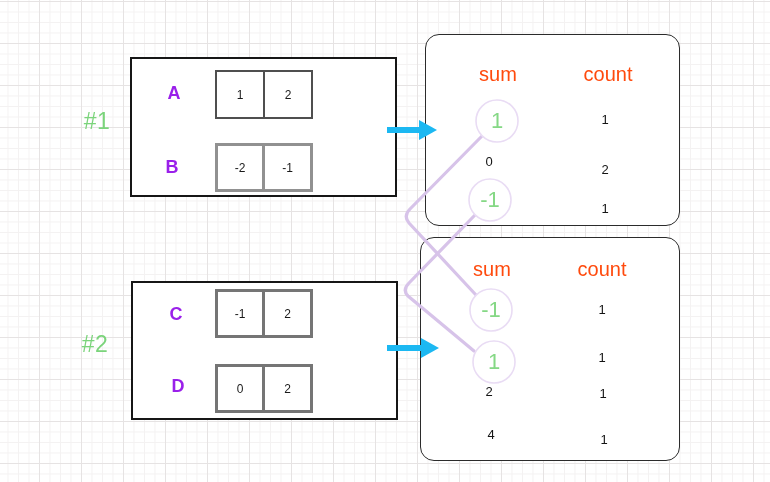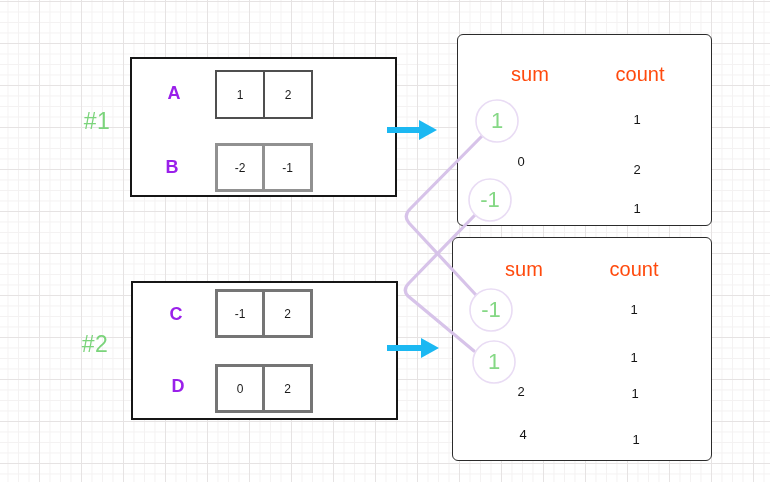--- a/index.html
+++ b/index.html
@@ -16,21 +16,21 @@
       linear-gradient(to bottom, #f4f2f2 1px, transparent 1px);
     background-size:42px 42px,42px 42px,10.5px 10.5px,10.5px 10.5px;
     background-position:-3px 1px,0 1px,-3px 1px,0 1px;
   }
   .box{
     position:absolute;background:#fff;border:2px solid #161616;
     box-sizing:border-box;z-index:1;
   }
   .rtable{
     position:absolute;background:#fff;border:1.7px solid #2b2b2b;
-    border-radius:6px;box-sizing:border-box;z-index:1;margin-left:32px;
+    border-radius:14px;box-sizing:border-box;z-index:1;
   }
   .ex-label{
     position:absolute;transform:translate(-50%,-50%);
     font-size:23px;letter-spacing:.5px;z-index:2;
   }
   .arr-letter{
     position:absolute;transform:translate(-50%,-50%);
     font-size:18px;font-weight:bold;z-index:2;
   }
   .arr{position:absolute;display:flex;z-index:2;}

